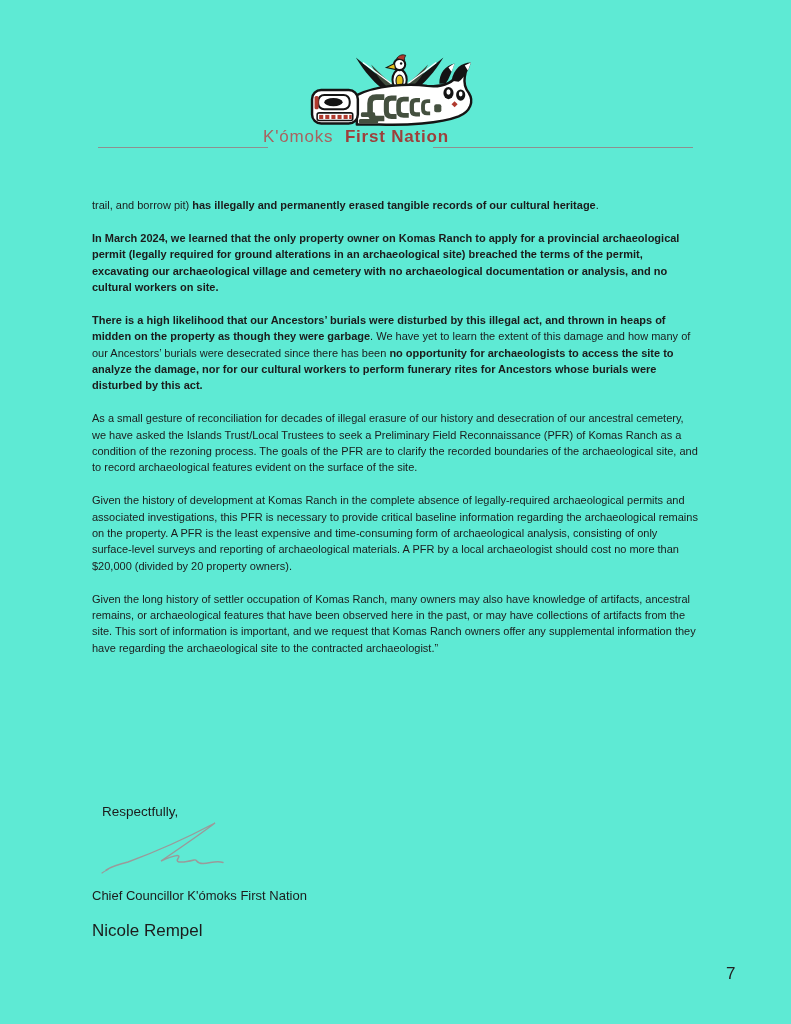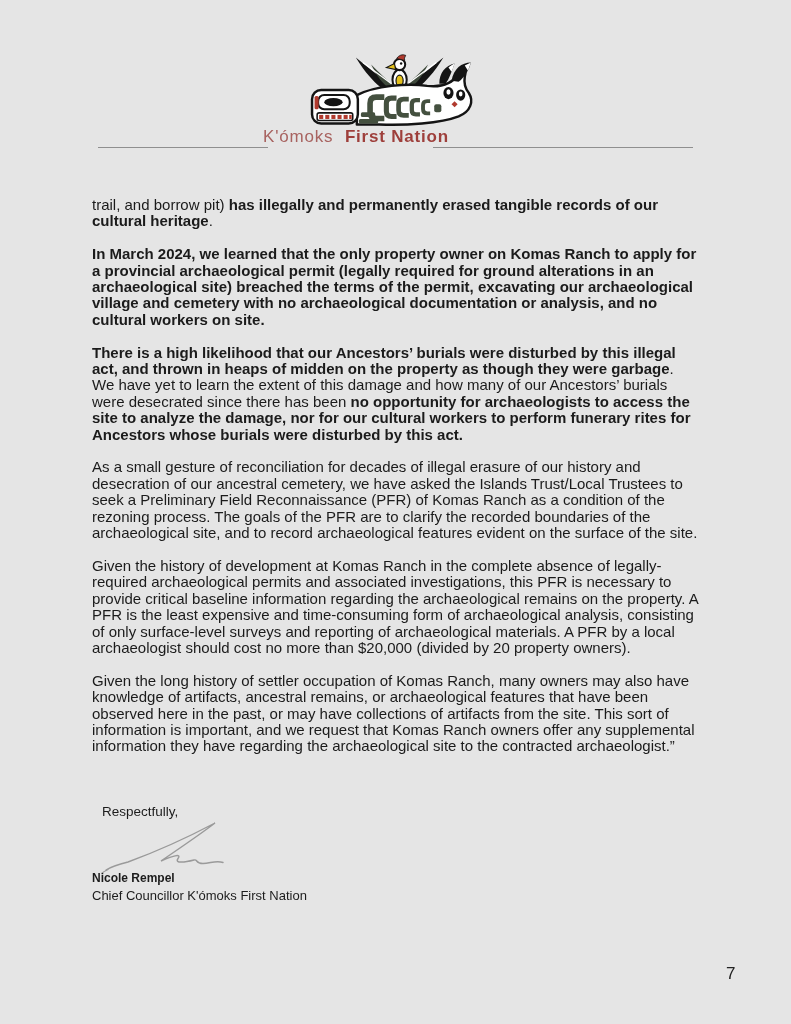--- a/index.html
+++ b/index.html
@@ -1,20 +1,20 @@
 <!DOCTYPE html>
 <html style="--accent: #9e3f3b; --accent-light: #a86360;"><head>
 <meta charset="utf-8">
 <style>
   html, body { margin: 0; padding: 0; background: #ffffff; }
   .page {
     position: relative;
     width: 791px;
     height: 1024px;
-    background: #e5e5e5;
+    background: #5eead4;
     overflow: hidden;
     font-family: "Liberation Sans", sans-serif;
     color: #1c1c1c;
   }
 
   
   .logo-wrap {
     position: absolute;
     left: 310px;
     top: 54px;
@@ -50,32 +50,32 @@
     letter-spacing: 0.2px;
     color: #333333;
   }
 
   
   .letter-body {
     position: absolute;
     left: 92px;
     top: 197px;
     width: 608px;
-    font-size: 15px;
+    font-size: 11px;
     line-height: 16.4px;
     color: #1b1b1b;
   }
   .letter-body p { margin: 0 0 16.4px 0; }
   .letter-body .b { font-weight: bold; }
 
   
   .closing   { position: absolute; left: 102px; top: 804px; font-size: 13.5px; }
   .sig-wrap  { position: absolute; left: 98px; top: 818px; width: 185px; height: 60px; }
   .sig-wrap svg { width: 100%; height: 100%; display: block; }
-  .sig-name  { position: absolute; left: 92px; top: 871px; font-size: 12px; font-weight: bold; }
+  .sig-name  { position: absolute; left: 92px; top: 921px; font-size: 17px; }
   .sig-title { position: absolute; left: 92px; top: 888px; font-size: 13px; }
 
   .page-number {
     position: absolute;
     left: 726px;
     top: 964px;
     font-size: 17px;
     color: #222222;
   }
 </style>

